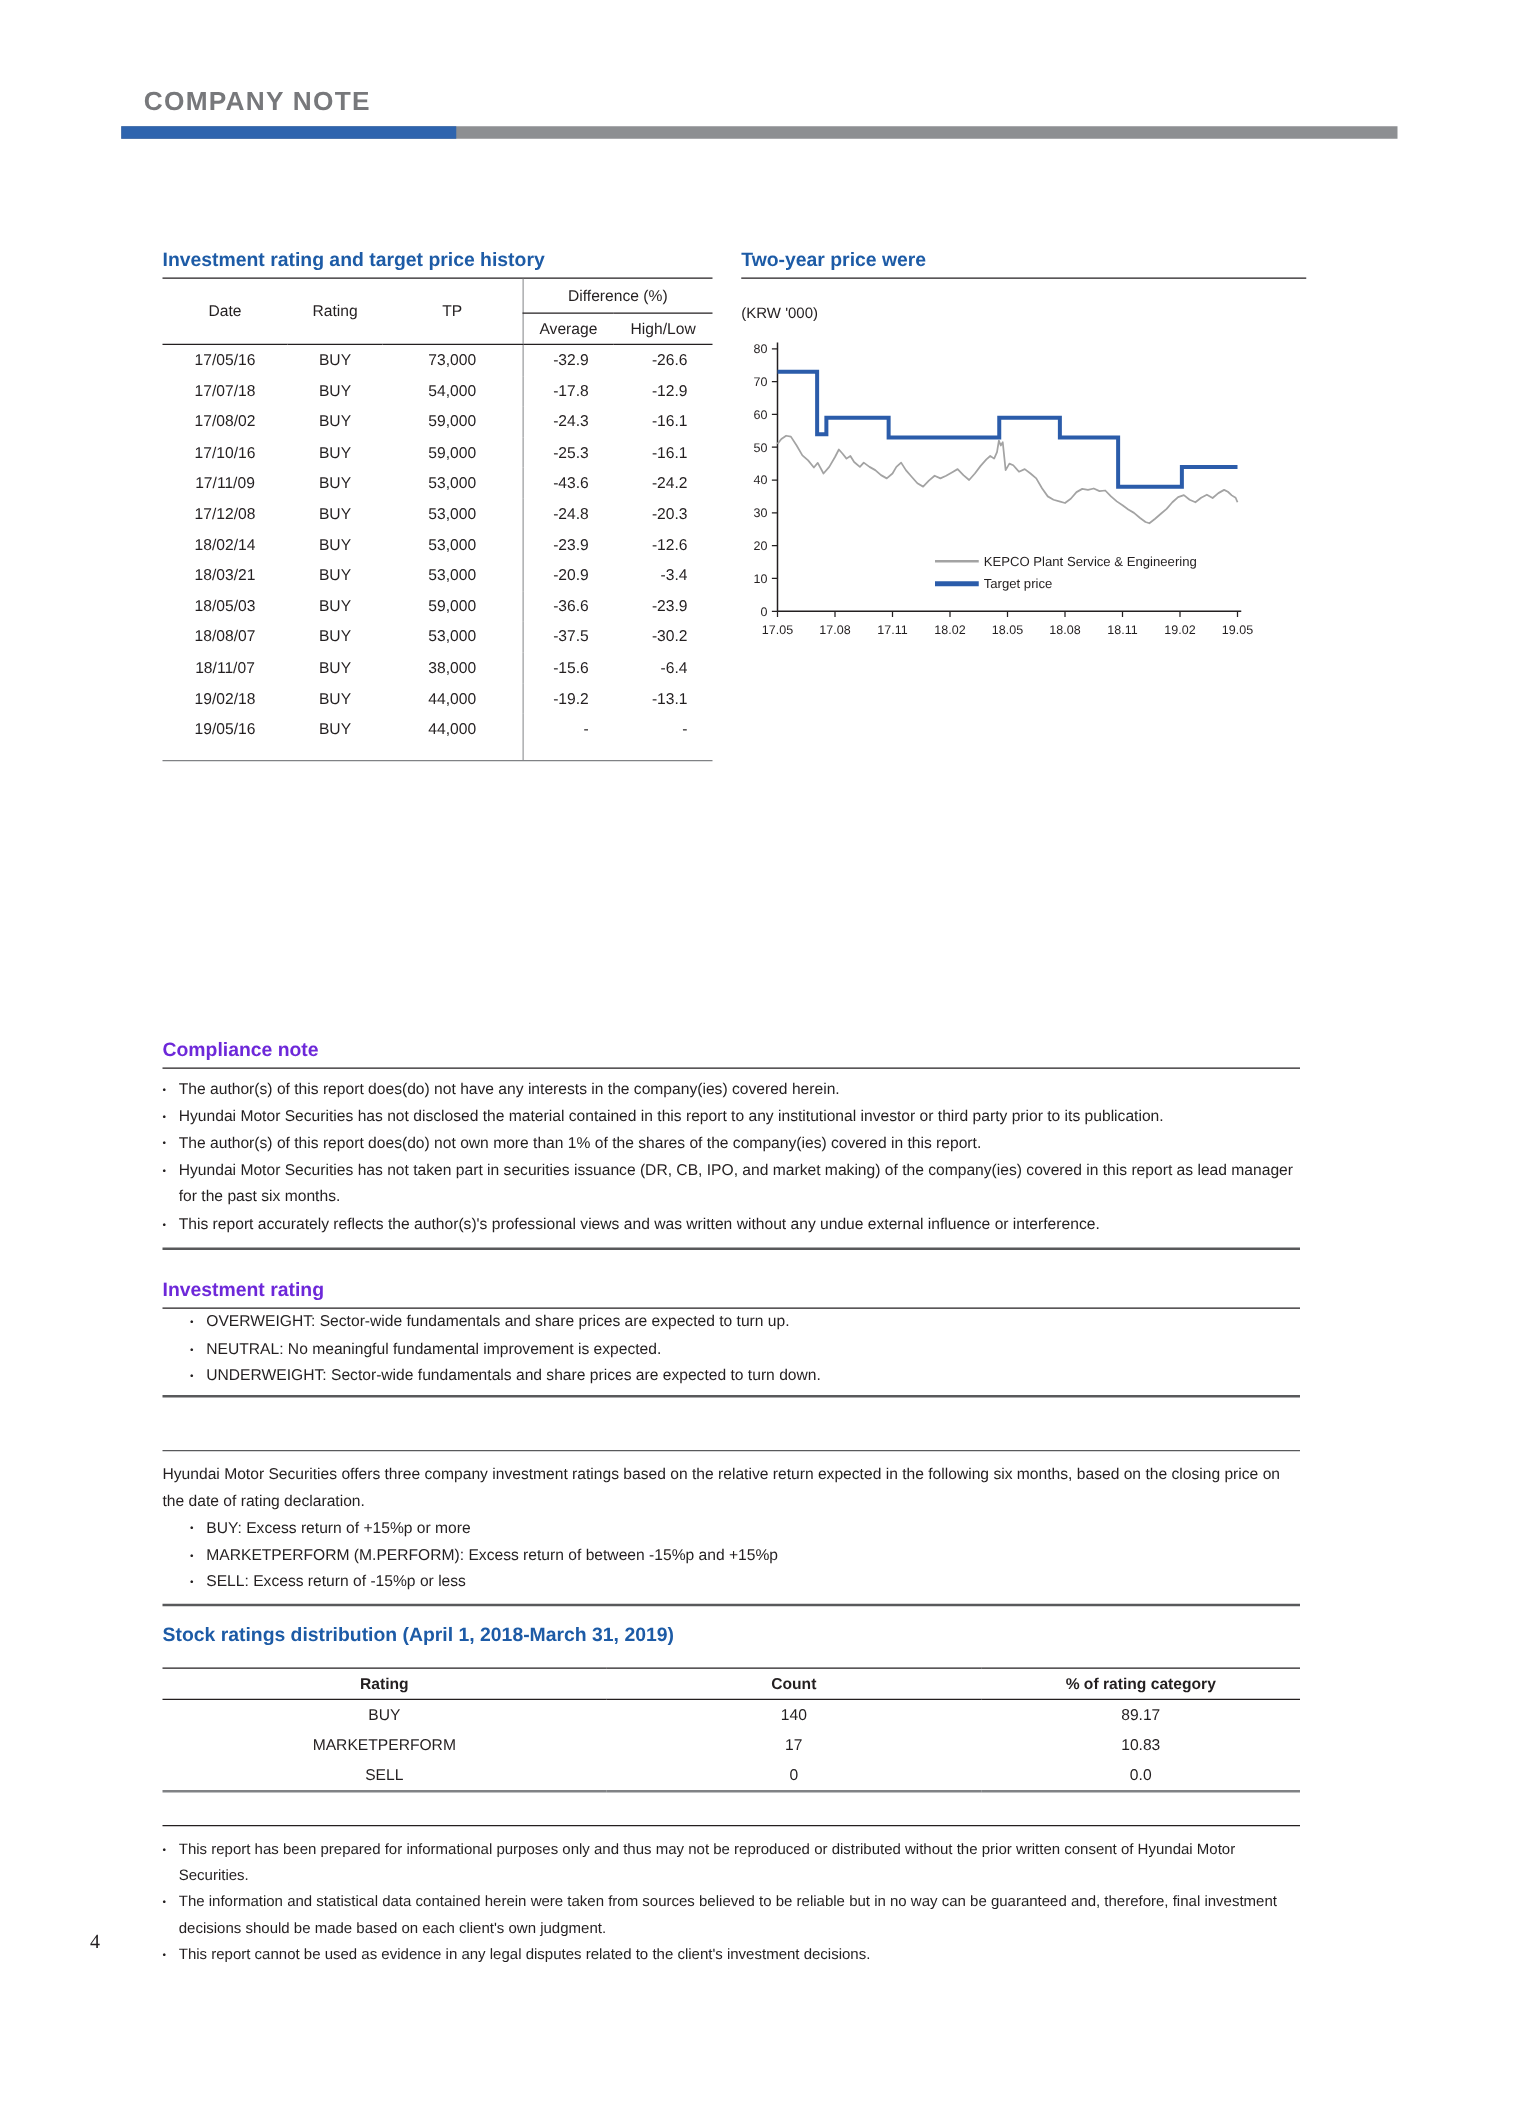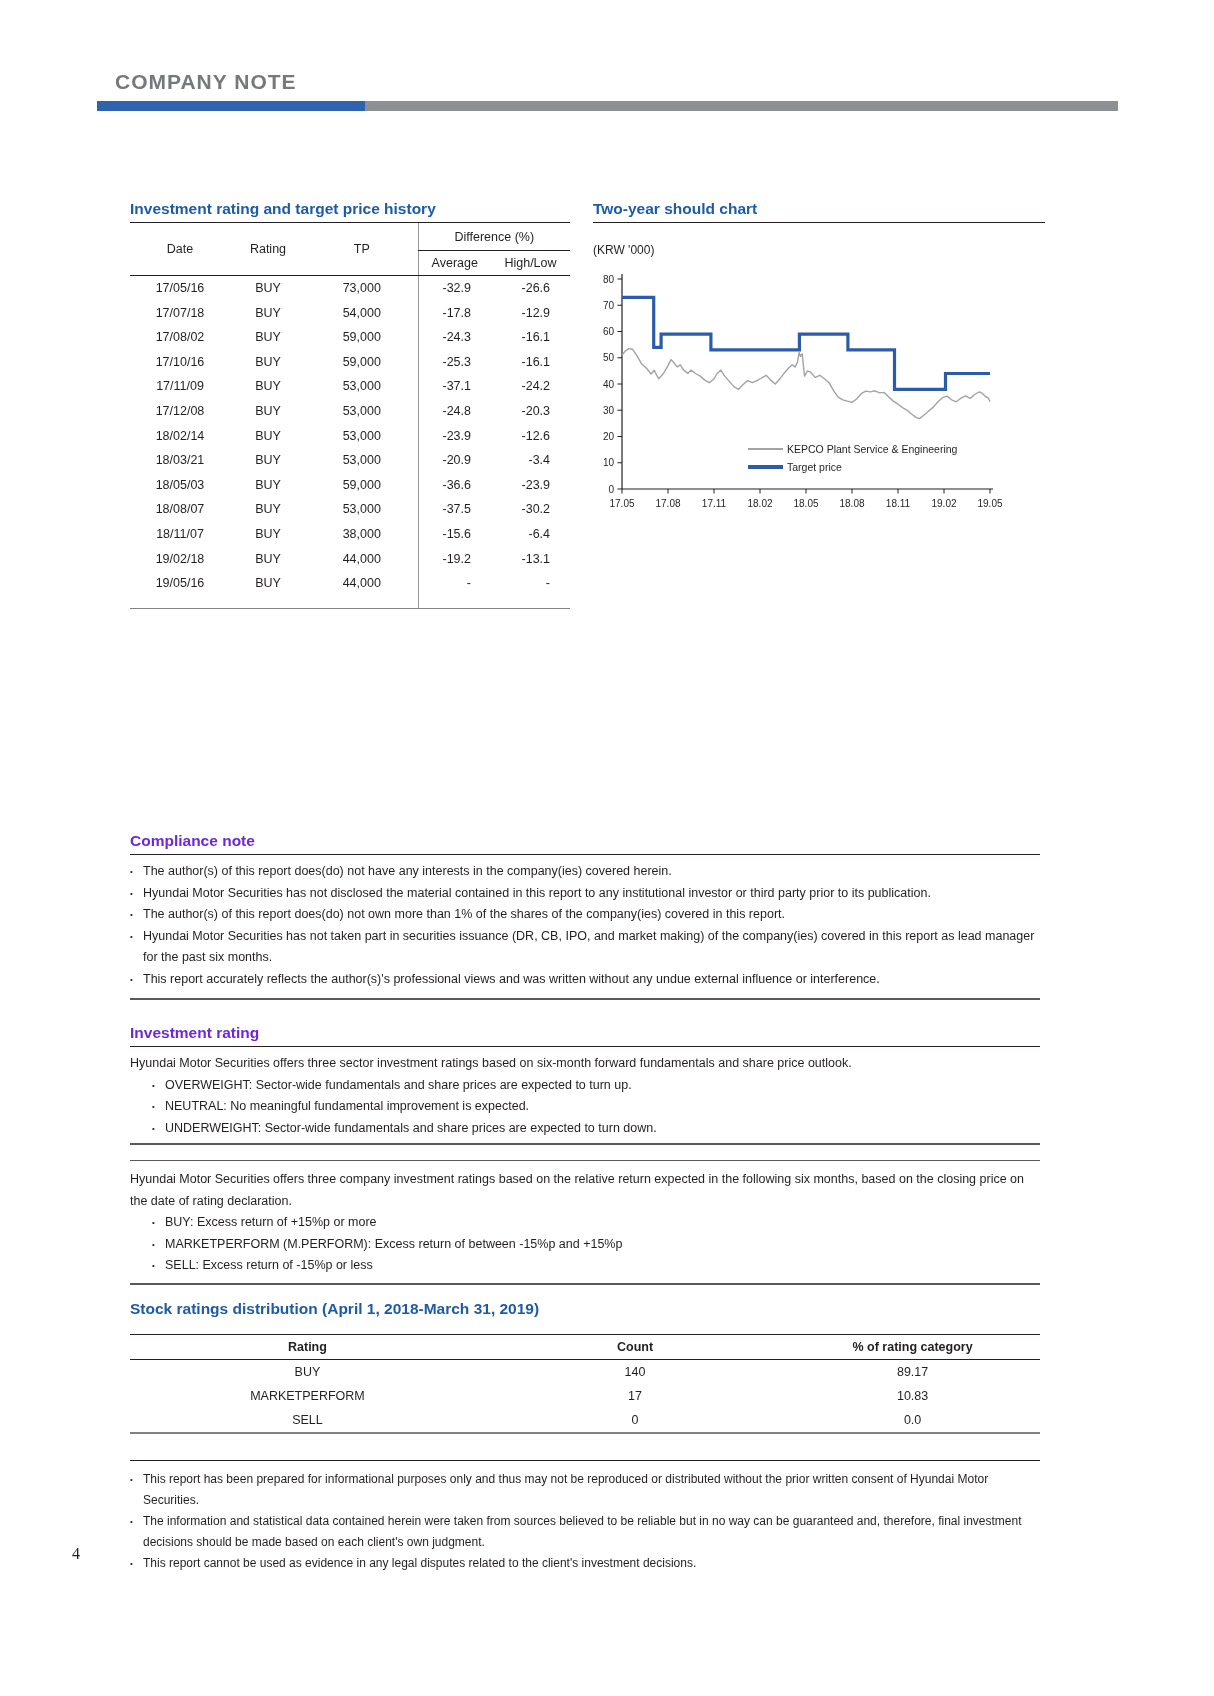--- a/index.html
+++ b/index.html
@@ -129,21 +129,21 @@
               <td class="c-date">17/10/16</td>
               <td class="c-rating">BUY</td>
               <td class="c-tp">59,000</td>
               <td class="c-avg vdiv">-25.3</td>
               <td class="c-hl">-16.1</td>
             </tr>
             <tr>
               <td class="c-date">17/11/09</td>
               <td class="c-rating">BUY</td>
               <td class="c-tp">53,000</td>
-              <td class="c-avg vdiv">-37.1</td>
+              <td class="c-avg vdiv">-43.6</td>
               <td class="c-hl">-24.2</td>
             </tr>
             <tr>
               <td class="c-date">17/12/08</td>
               <td class="c-rating">BUY</td>
               <td class="c-tp">53,000</td>
               <td class="c-avg vdiv">-24.8</td>
               <td class="c-hl">-20.3</td>
             </tr>
             <tr>
@@ -203,21 +203,21 @@
               <td></td>
               <td class="vdiv"></td>
               <td></td>
           </tr>
         </tbody>
       </table>
     </div>
   </div>
 
   <div class="chart-panel">
-    <div class="panel-title">Two-year should chart</div>
+    <div class="panel-title">Two-year price were</div>
     <div class="chart-unit">(KRW '000)</div>
     <svg id="chart-svg" width="452" height="258" viewBox="0 0 452 258">
         <line x1="29" y1="13" x2="29" y2="228" stroke="#231f20" stroke-width="1.2"></line>
         <line x1="29" y1="228" x2="400" y2="228" stroke="#231f20" stroke-width="1.2"></line>
         <line x1="24.5" y1="228" x2="29" y2="228" stroke="#231f20" stroke-width="1"></line>
         <text x="21" y="231.5" text-anchor="end" class="tick">0</text>
         <line x1="24.5" y1="201.75" x2="29" y2="201.75" stroke="#231f20" stroke-width="1"></line>
         <text x="21" y="205.25" text-anchor="end" class="tick">10</text>
         <line x1="24.5" y1="175.5" x2="29" y2="175.5" stroke="#231f20" stroke-width="1"></line>
         <text x="21" y="179" text-anchor="end" class="tick">20</text>
@@ -281,21 +281,20 @@
         </li>
         <li>
           <span class="blt">•</span>
           <span class="btxt">This report accurately reflects the author(s)'s professional views and was written without any undue external influence or interference.</span>
         </li>
       </ul>
   </div>
 
   <div class="txt-sec" style="top:1024px;">
     <div class="sec-title">Investment rating</div>
-    <div class="intro">Hyundai Motor Securities offers three sector investment ratings based on six-month forward fundamentals and share price outlook.</div>
     <ul class="sec-list closing indent" style="margin-top:0;padding-bottom:4px;">
         <li>
           <span class="blt">•</span>
           <span class="btxt">OVERWEIGHT: Sector-wide fundamentals and share prices are expected to turn up.</span>
         </li>
         <li>
           <span class="blt">•</span>
           <span class="btxt">NEUTRAL: No meaningful fundamental improvement is expected.</span>
         </li>
         <li>

